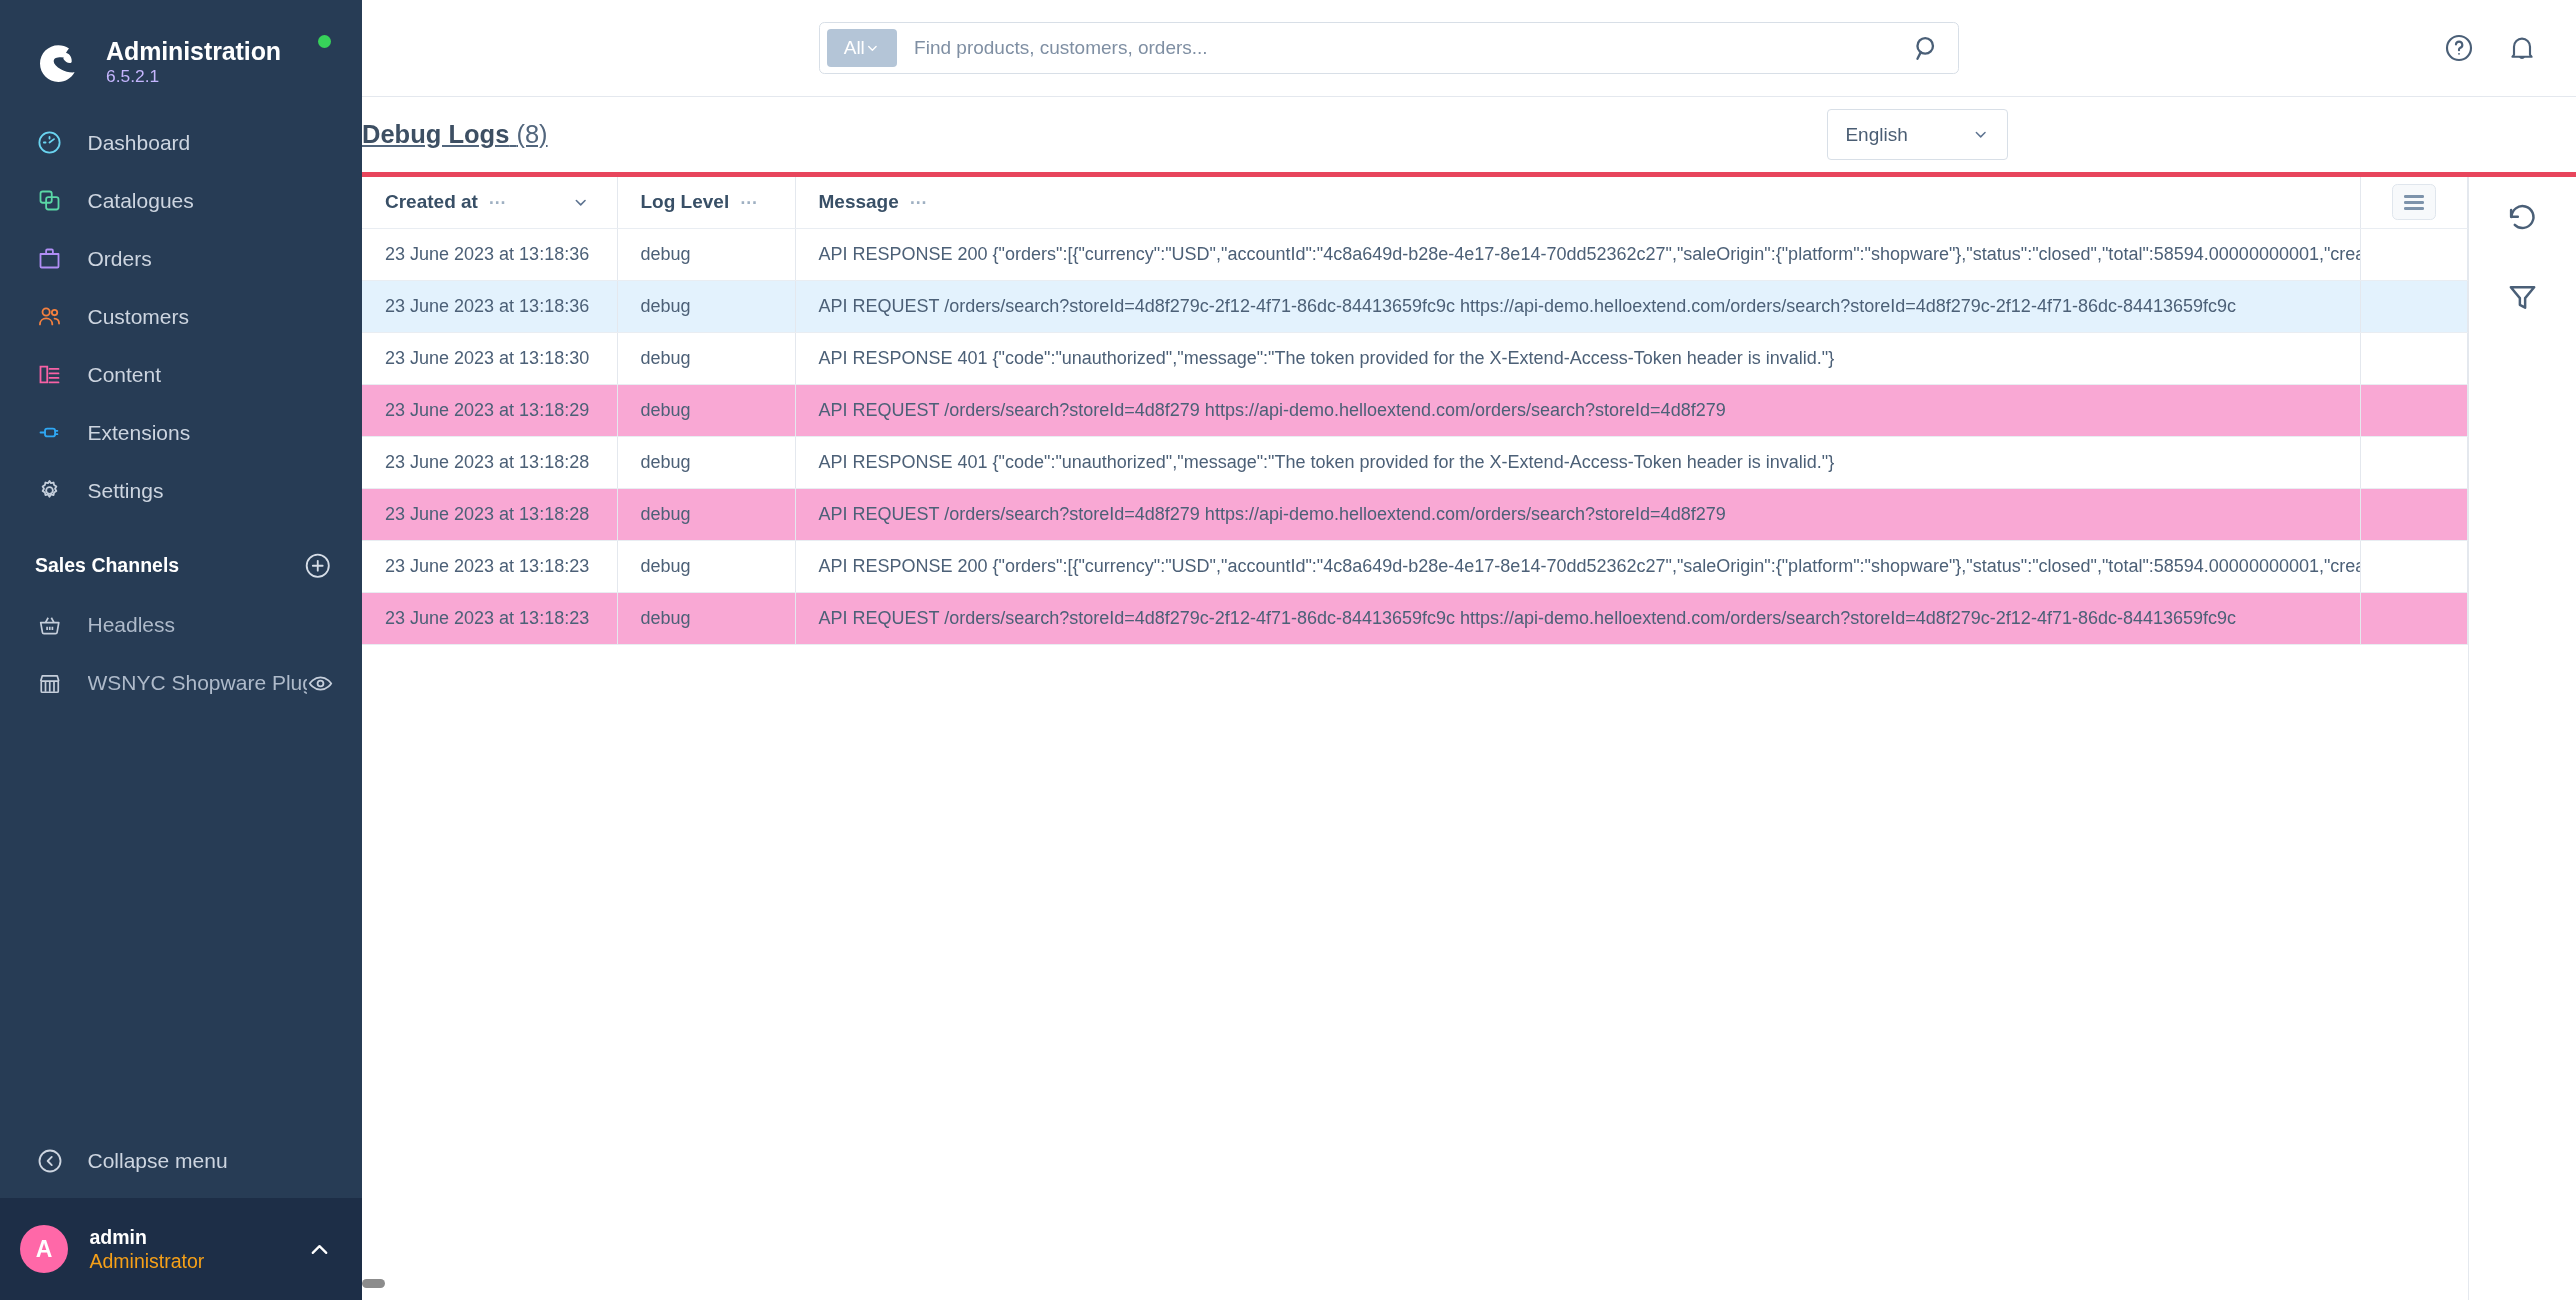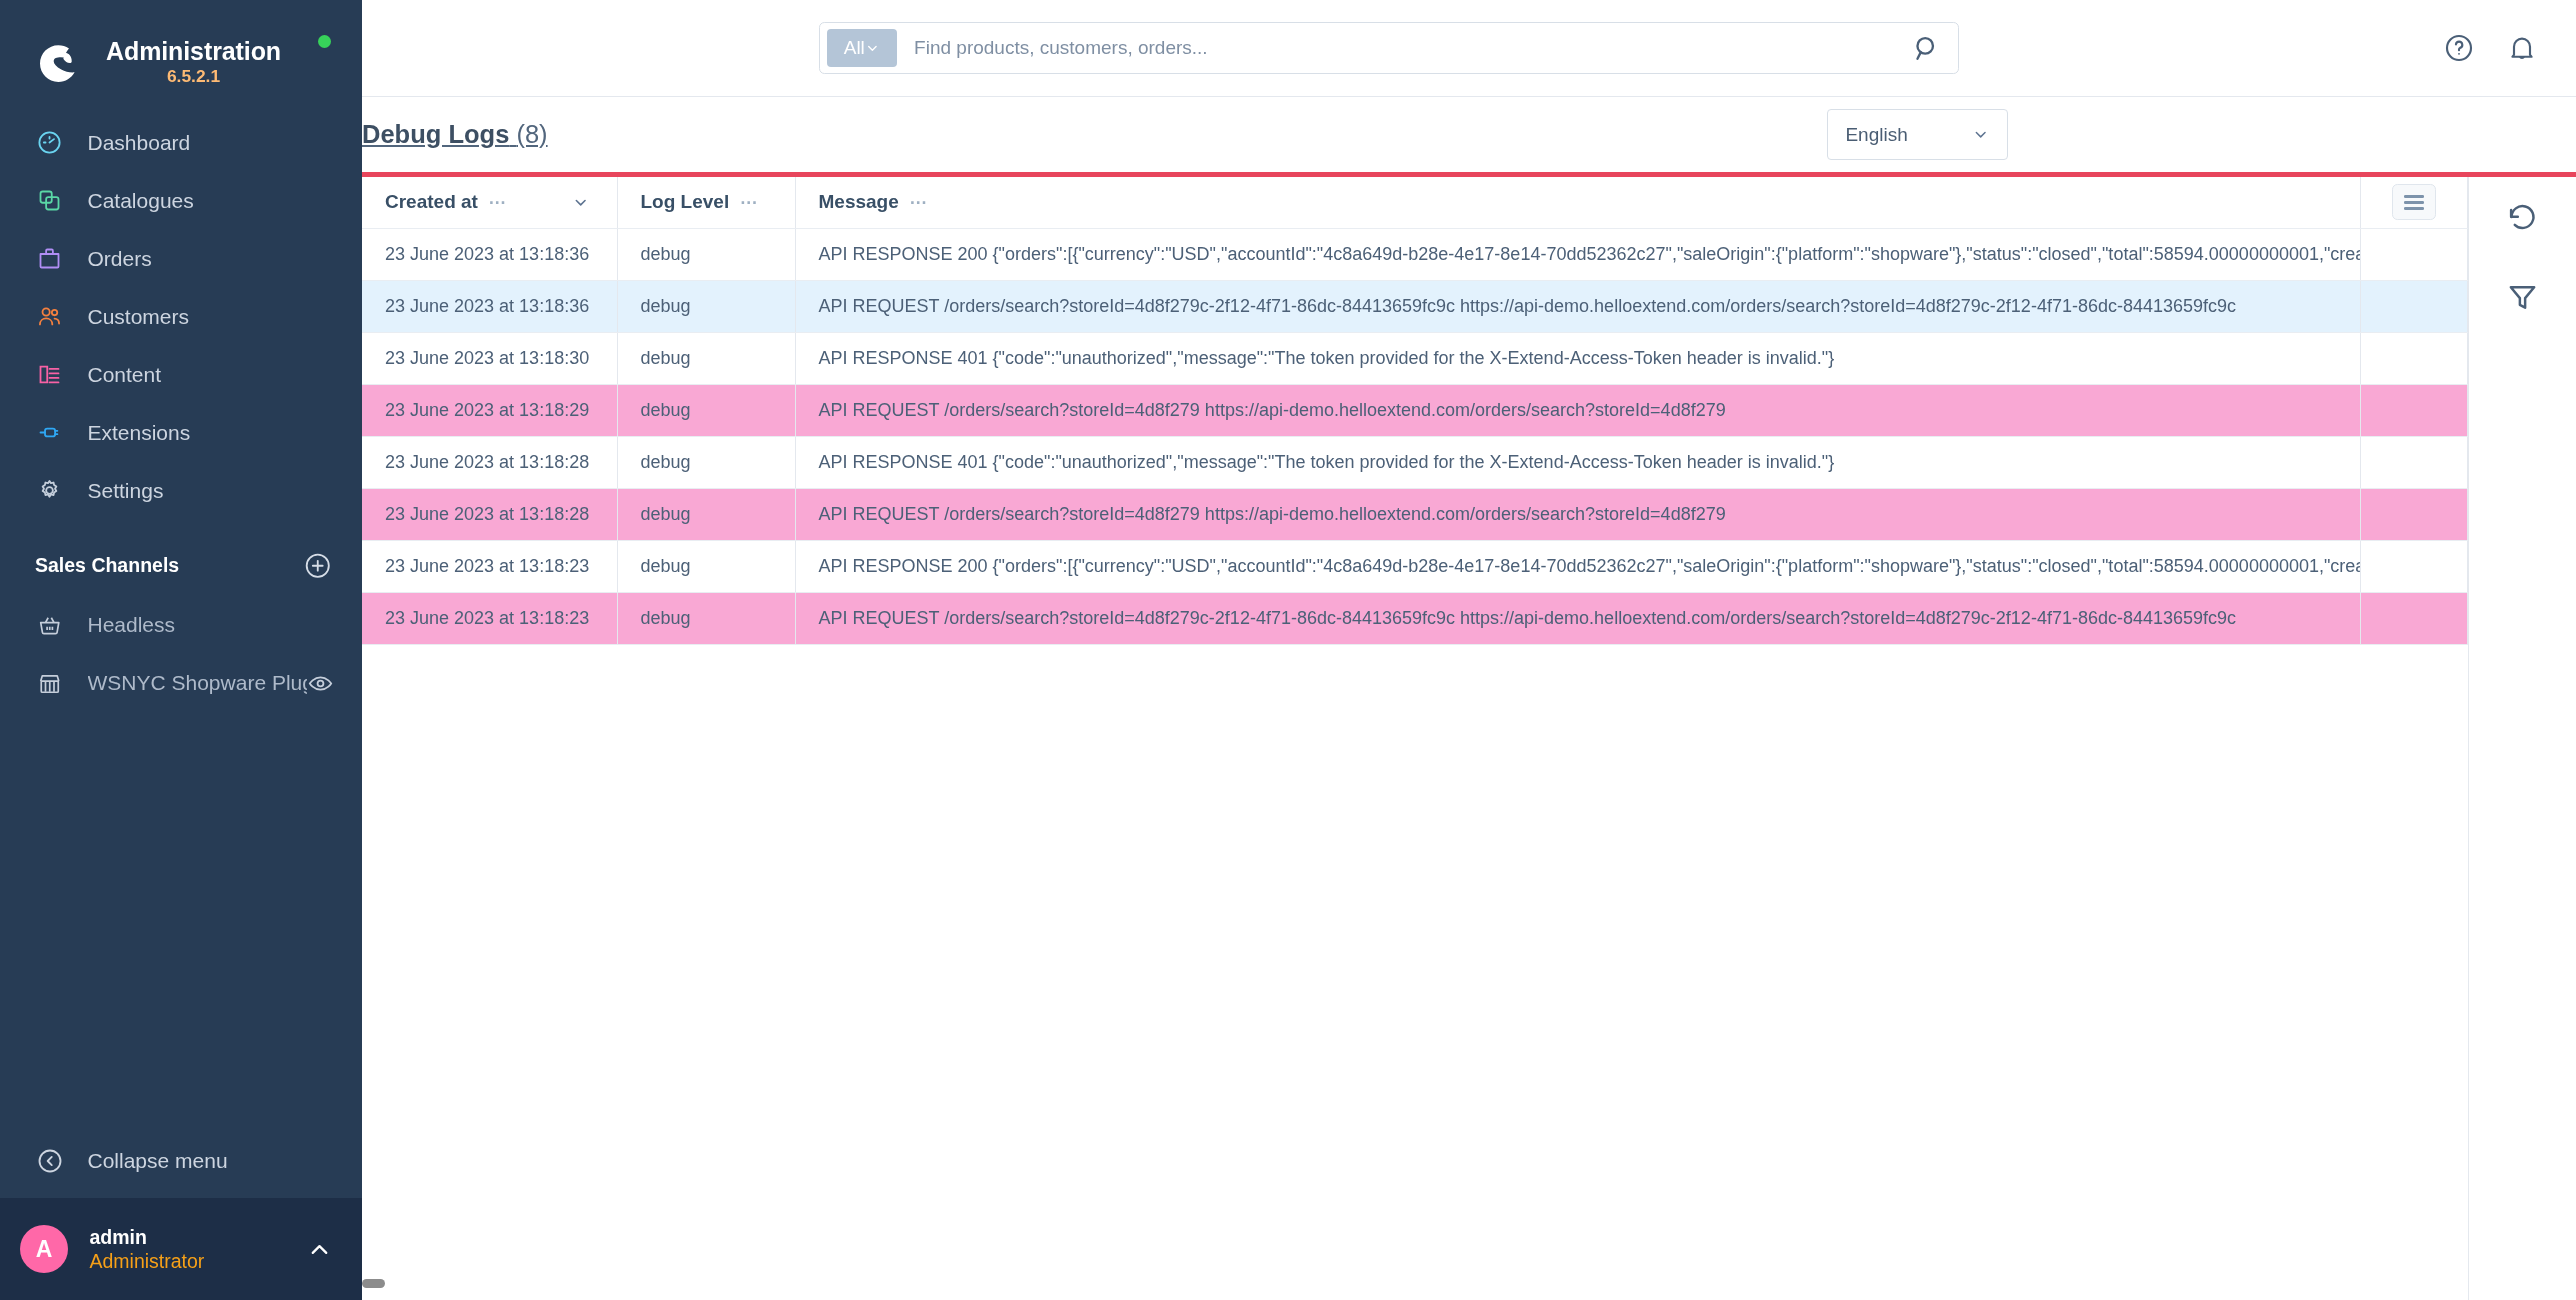--- a/index.html
+++ b/index.html
@@ -16,29 +16,28 @@
     width: 362px; flex: 0 0 362px;
     background: #273c55;
     display: flex; flex-direction: column;
     position: relative;
   }
   .brand {
     display: flex; align-items: center;
     padding: 25.5px 0 0 35px;
     height: 99px;
     position: relative;
-    text-align: center;
   }
   .brand-logo { width: 48px; height: 48px; flex: 0 0 48px; }
   .brand-text { margin-left: 23px; }
   .brand-title {
     color: #fff; font-size: 25px; font-weight: 700;
     letter-spacing: -0.1px; line-height: 1.15;
   }
-  .brand-version { color: #fdba74; font-size: 17.4px; margin-top: 0; font-weight: bold; }
+  .brand-version { color: #c4b5fd; font-size: 17.4px; margin-top: 0; }
   .status-dot {
     position: absolute; right: 31px; top: 35px;
     width: 13.4px; height: 13.4px; border-radius: 50%;
     background: #37d25a;
   }
 
   .nav { margin-top: 14.8px; }
   .nav-item {
     display: flex; align-items: center;
     height: 58px; padding-left: 35px;

